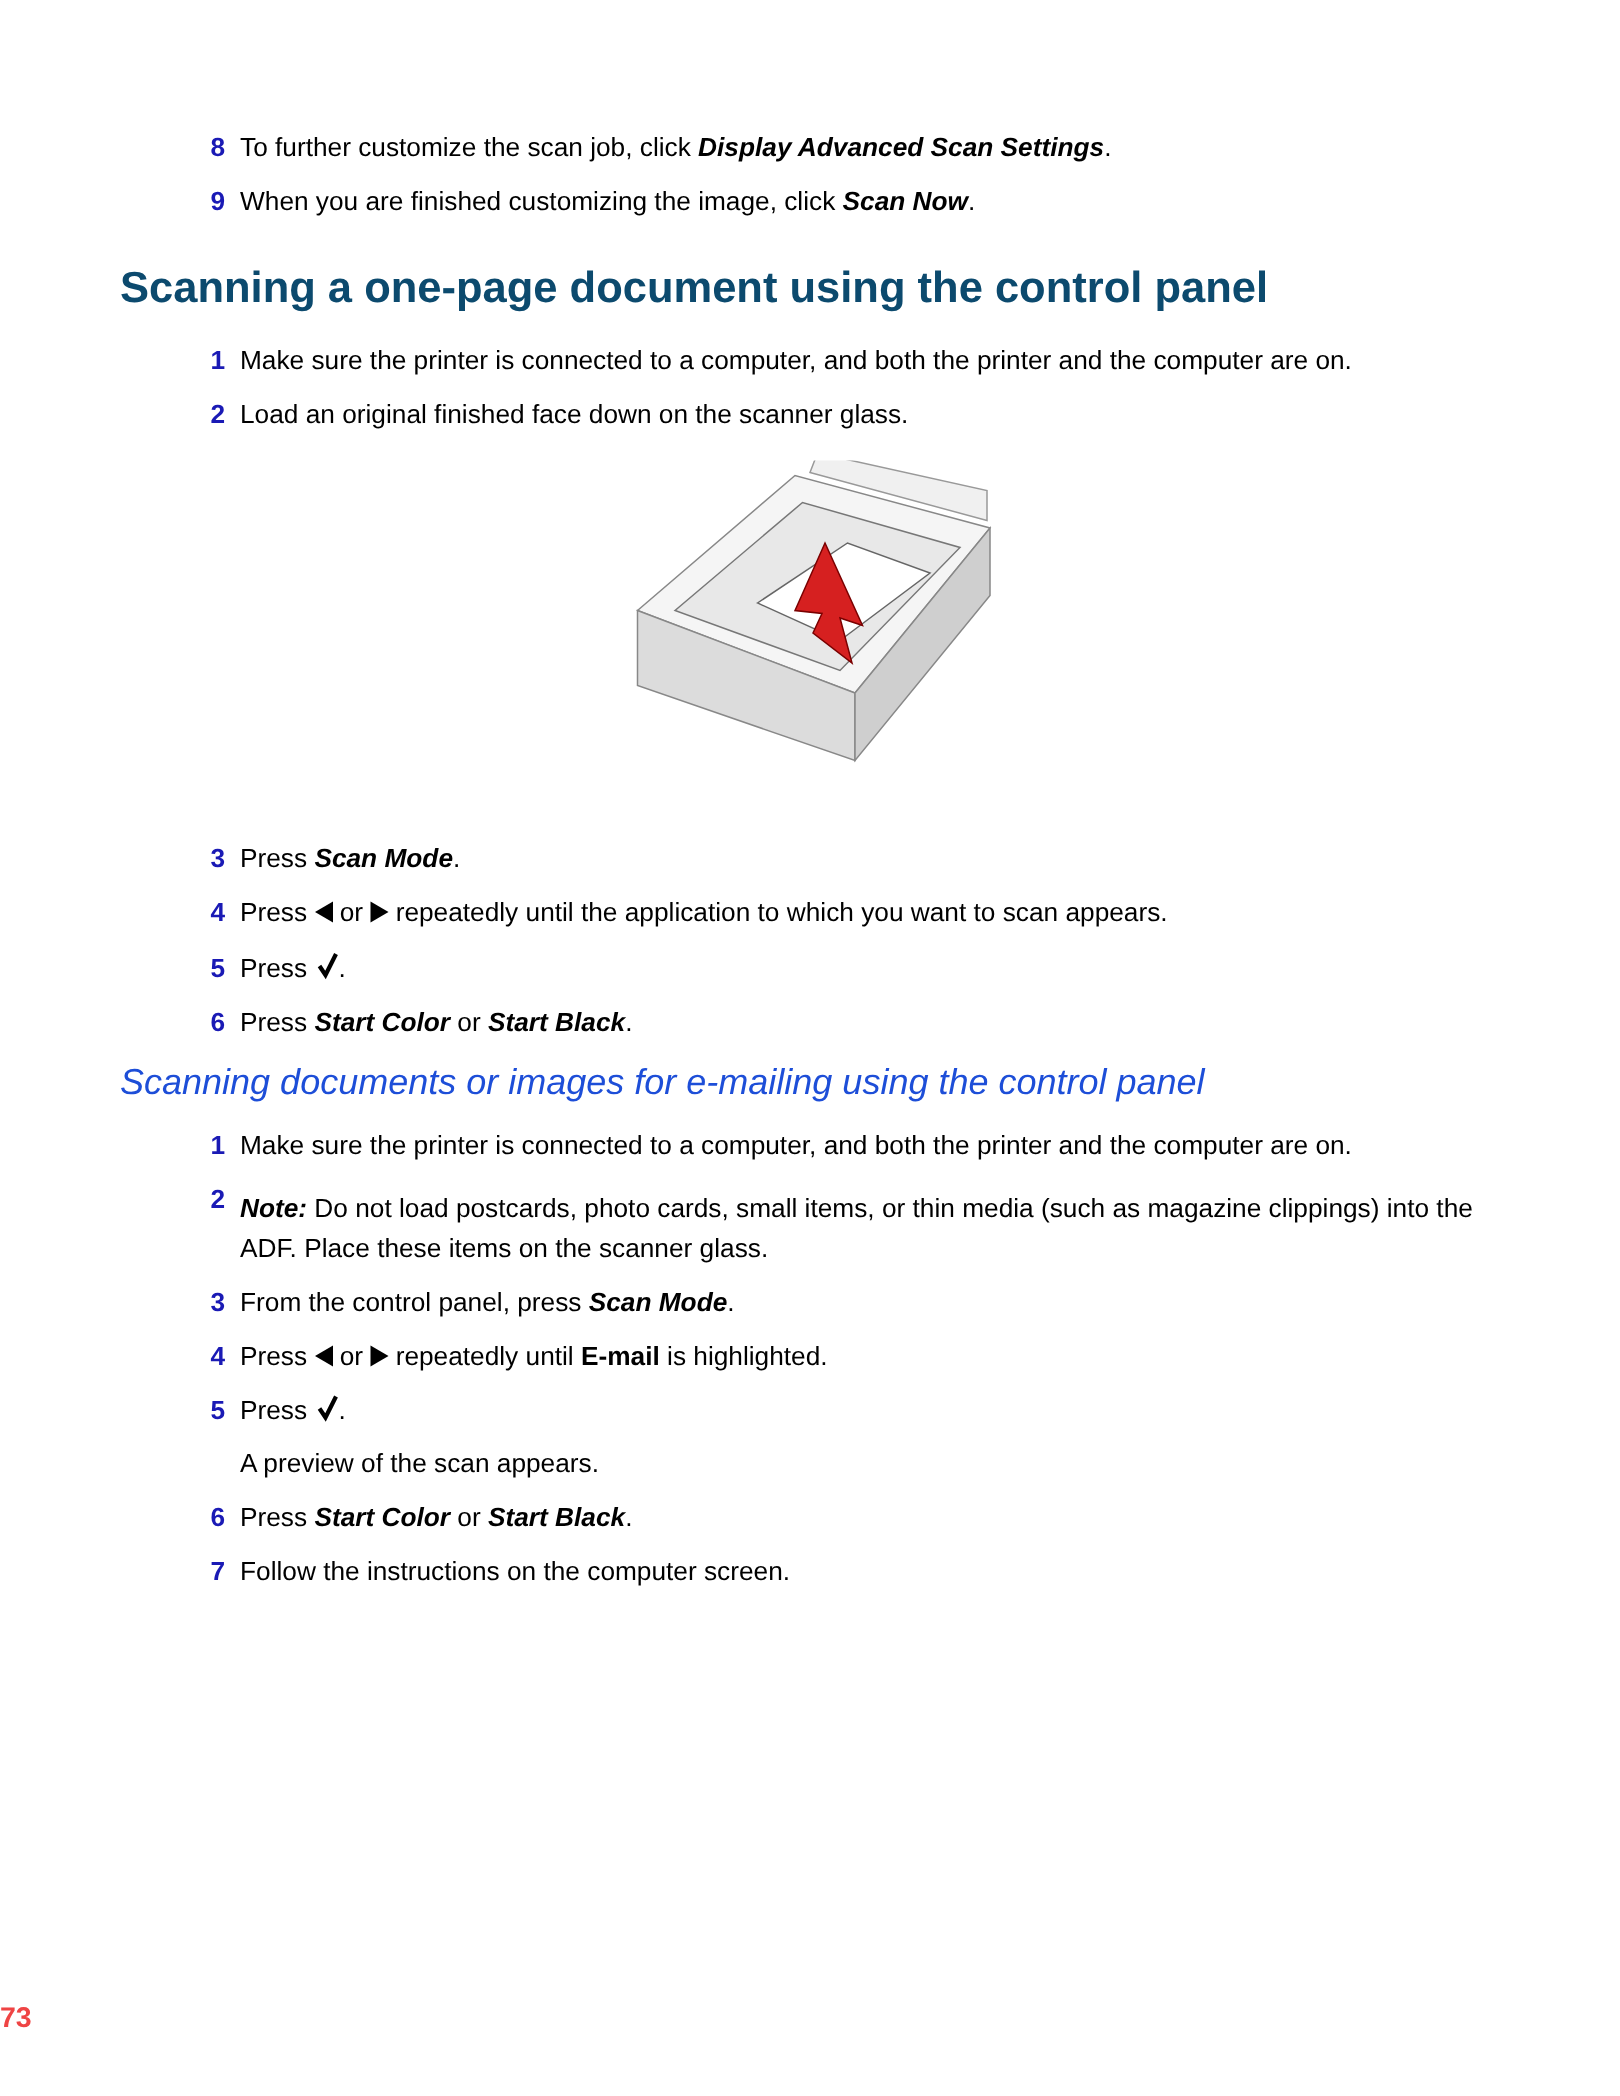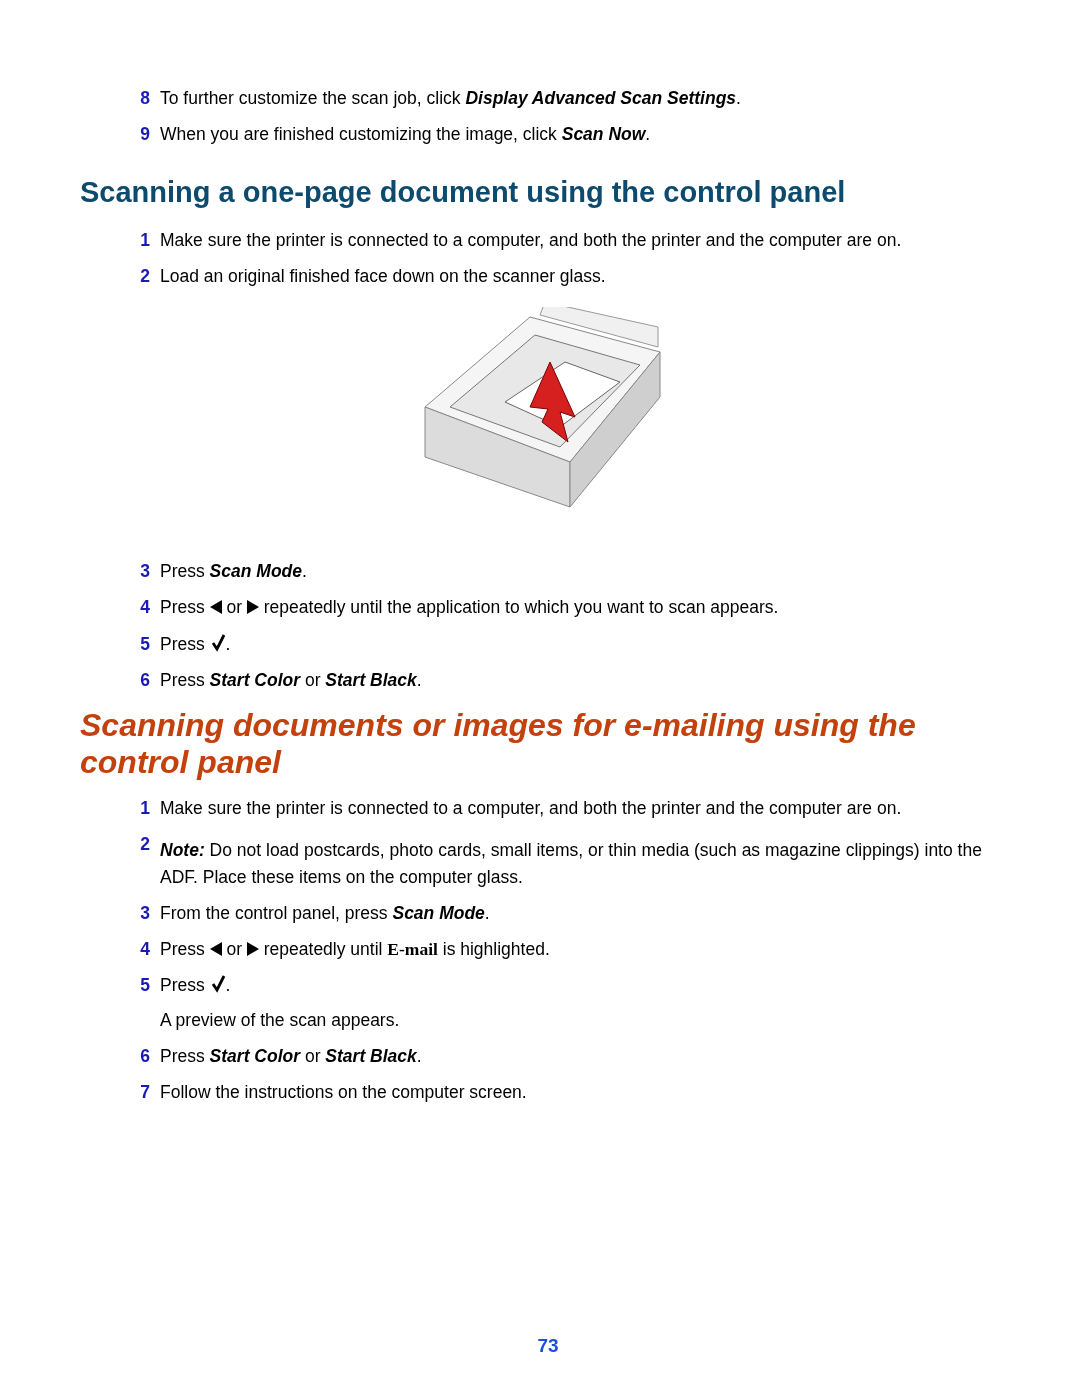--- a/index.html
+++ b/index.html
@@ -41,28 +41,28 @@
   }
   h2.section {
     font-family: Arial, Helvetica, sans-serif;
     color: #0c4a6e;
     font-size: 29px;
     font-weight: bold;
     margin: 28px 0 18px 0;
   }
   h3.subsection {
     font-family: Arial, Helvetica, sans-serif;
-    color: #c2410c;
-    font-size: 32px;
-    font-weight: bold;
+    color: #1d4ed8;
+    font-size: 24px;
+    font-weight: normal;
     font-style: italic;
     margin: 14px 0 14px 0;
   }
   b { font-weight: bold; font-style: italic; }
-  .mono { font-family: Liberation Serif, serif; font-weight: bold; }
+  .mono { font-family: Liberation Sans, sans-serif; font-weight: bold; }
   .icon-tri {
     display: inline-block;
     width: 0; height: 0;
     vertical-align: -1px;
   }
   .icon-tri.left {
     border-top: 7px solid transparent;
     border-bottom: 7px solid transparent;
     border-right: 12px solid #000;
   }
@@ -75,23 +75,23 @@
     display: inline-block;
     vertical-align: -3px;
   }
   .image-wrap {
     text-align: center;
     margin: 18px 0 22px 0;
   }
   .page-num {
     position: absolute;
     bottom: 40px;
-    left: 16px; right: 0;
-    text-align: center;
-    color: #1d4ed8;
+    left: 0; right: 0;
+    text-align: left;
+    color: #ef4444;
     font-weight: bold;
     font-size: 19px;
   }
   .indent { margin-left: 40px; }
 </style>
 </head>
 <body>
 
 <div class="page">
 
@@ -175,21 +175,21 @@
 
   <ul class="ol indent">
     <li class="li">
       <span class="li-num">1</span>
       <span class="li-body">Make sure the printer is connected to a computer, and both the printer and the computer are on.</span>
     </li>
     <li class="li">
       <span class="li-num">2</span>
       <span class="li-body">
         <div style="margin-top:6px">
-          <b>Note:</b><span> Do not load postcards, photo cards, small items, or thin media (such as magazine clippings) into the ADF. Place these items on the computer glass.</span>
+          <b>Note:</b><span> Do not load postcards, photo cards, small items, or thin media (such as magazine clippings) into the ADF. Place these items on the scanner glass.</span>
         </div>
       </span>
     </li>
     <li class="li">
       <span class="li-num">3</span>
       <span class="li-body">
         <span>From the control panel, press </span><b>Scan Mode</b><span>.</span>
       </span>
     </li>
     <li class="li">

